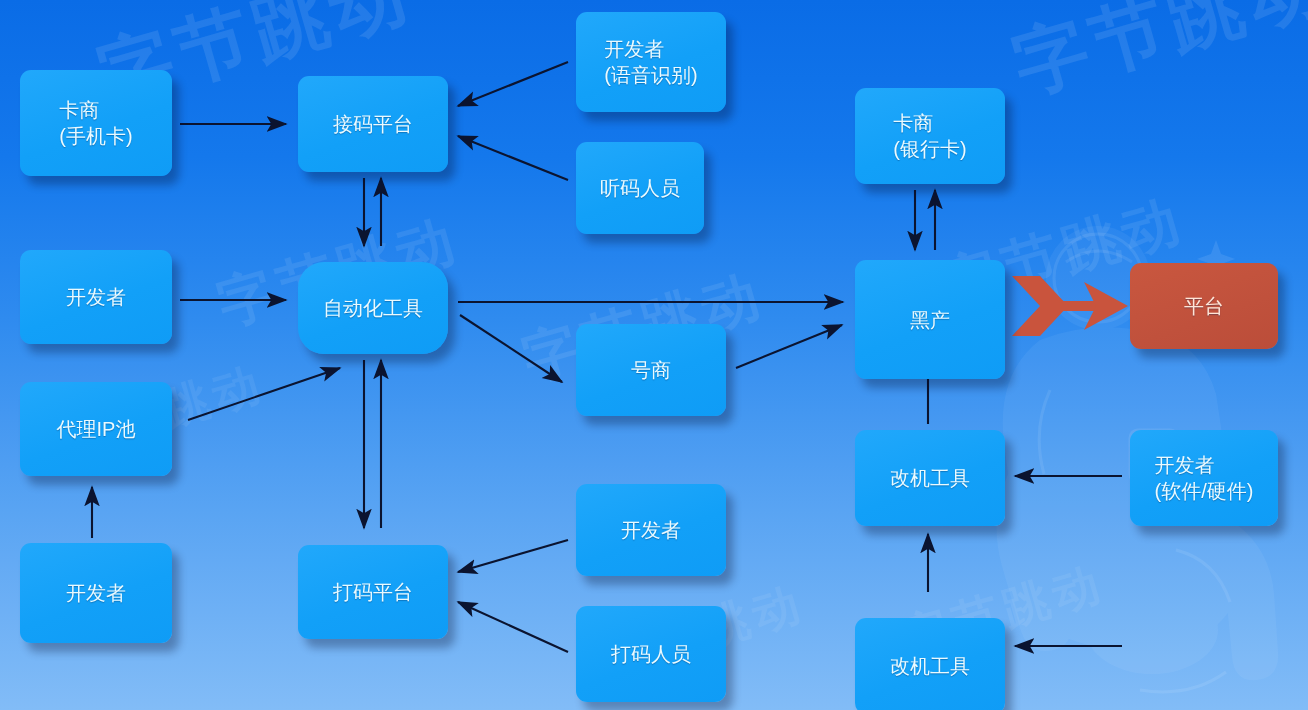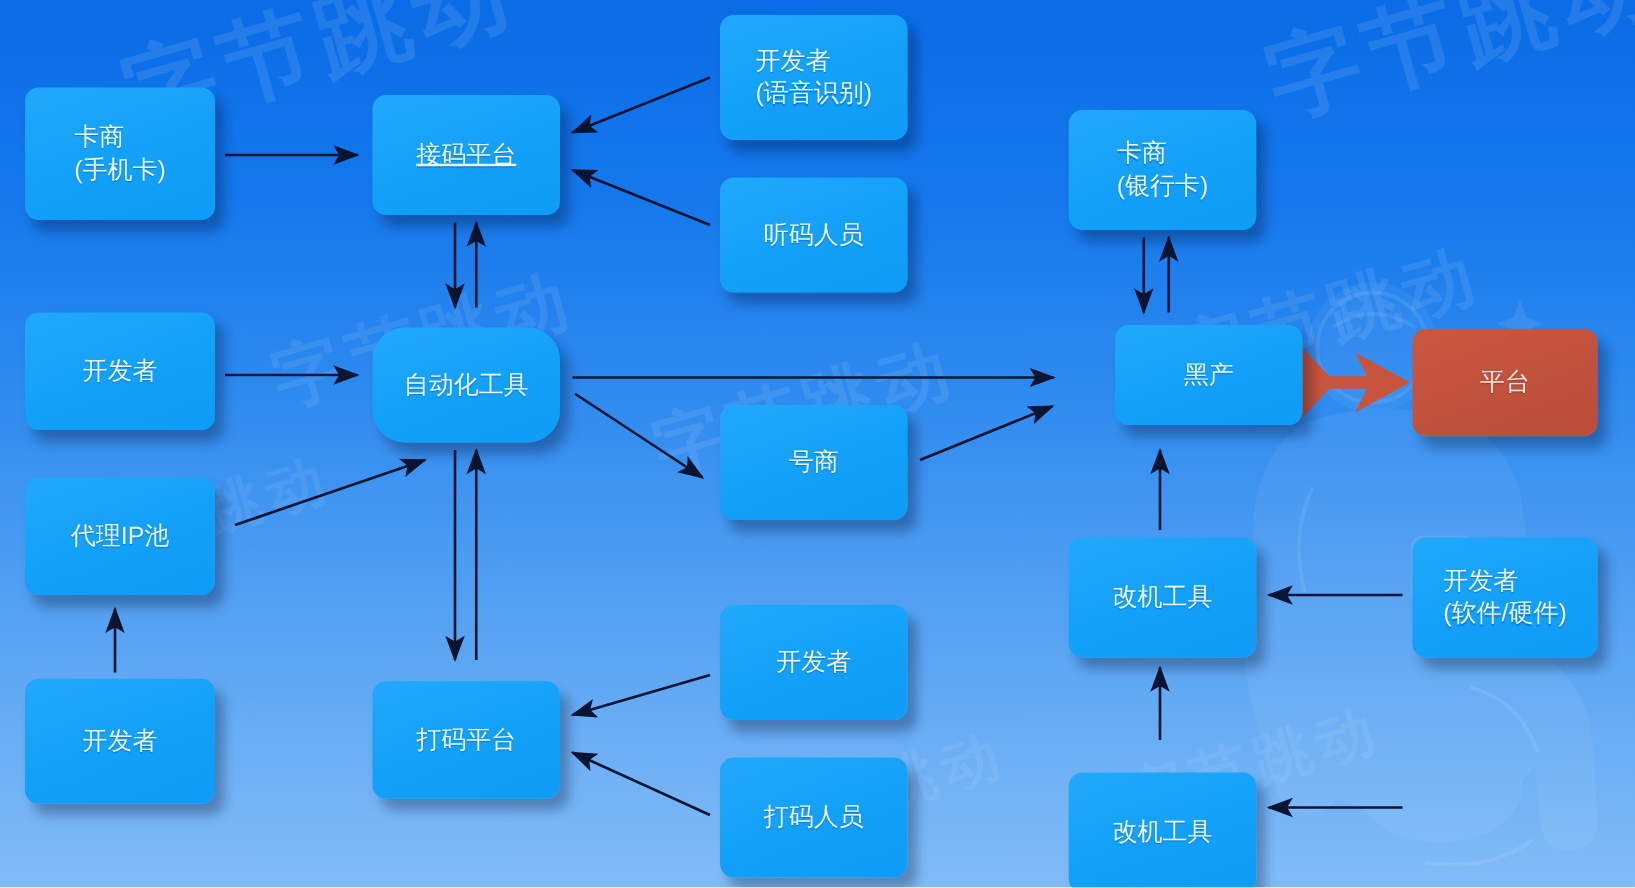--- a/index.html
+++ b/index.html
@@ -121,30 +121,30 @@
     <g fill="#c9543d">
       <path d="M2 6 L30 36 L2 66 L30 66 L58 36 L30 6 Z"></path>
       <rect x="34" y="31" width="52" height="10"></rect>
       <path d="M74 12 L118 36 L74 60 L86 36 Z"></path>
     </g>
   </svg>
 
   <div id="node-layer">
       <div class="node" style="left: 20px; top: 70px; width: 152px; height: 106px;">卡商
 (手机卡)</div>
-      <div class="node" style="left: 298px; top: 76px; width: 150px; height: 96px; text-decoration: underline;">接码平台</div>
+      <div class="node" style="left: 298px; top: 76px; width: 150px; height: 96px;">接码平台</div>
       <div class="node" style="left: 576px; top: 12px; width: 150px; height: 100px;">开发者
 (语音识别)</div>
-      <div class="node" style="left: 576px; top: 142px; width: 150px; height: 92px;">听码人员</div>
+      <div class="node" style="left: 576px; top: 142px; width: 128px; height: 92px;">听码人员</div>
       <div class="node" style="left: 855px; top: 88px; width: 150px; height: 96px;">卡商
 (银行卡)</div>
       <div class="node" style="left: 20px; top: 250px; width: 152px; height: 94px;">开发者</div>
       <div class="node" style="left: 298px; top: 262px; width: 150px; height: 92px; border-radius: 26px;">自动化工具</div>
       <div class="node" style="left: 576px; top: 324px; width: 150px; height: 92px;">号商</div>
-      <div class="node" style="left: 892px; top: 260px; width: 150px; height: 80px;">黑产</div>
+      <div class="node" style="left: 855px; top: 260px; width: 150px; height: 119px;">黑产</div>
       <div class="node danger" style="left: 1130px; top: 263px; width: 148px; height: 86px;">平台</div>
       <div class="node" style="left: 20px; top: 382px; width: 152px; height: 94px;">代理IP池</div>
       <div class="node" style="left: 855px; top: 430px; width: 150px; height: 96px;">改机工具</div>
       <div class="node" style="left: 1130px; top: 430px; width: 148px; height: 96px;">开发者
 (软件/硬件)</div>
       <div class="node" style="left: 20px; top: 543px; width: 152px; height: 100px;">开发者</div>
       <div class="node" style="left: 298px; top: 545px; width: 150px; height: 94px;">打码平台</div>
       <div class="node" style="left: 576px; top: 484px; width: 150px; height: 92px;">开发者</div>
       <div class="node" style="left: 576px; top: 606px; width: 150px; height: 96px;">打码人员</div>
       <div class="node" style="left: 855px; top: 598px; width: 150px; height: 96px; margin-top: 20px;">改机工具</div>

